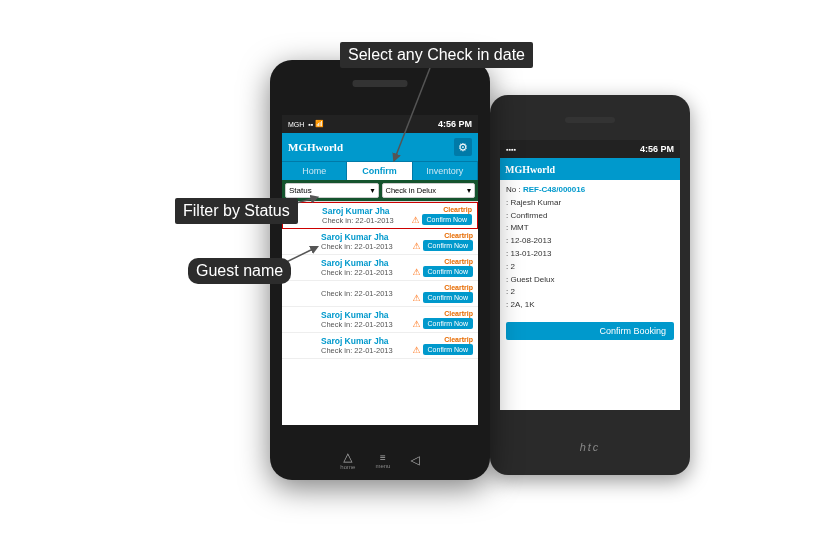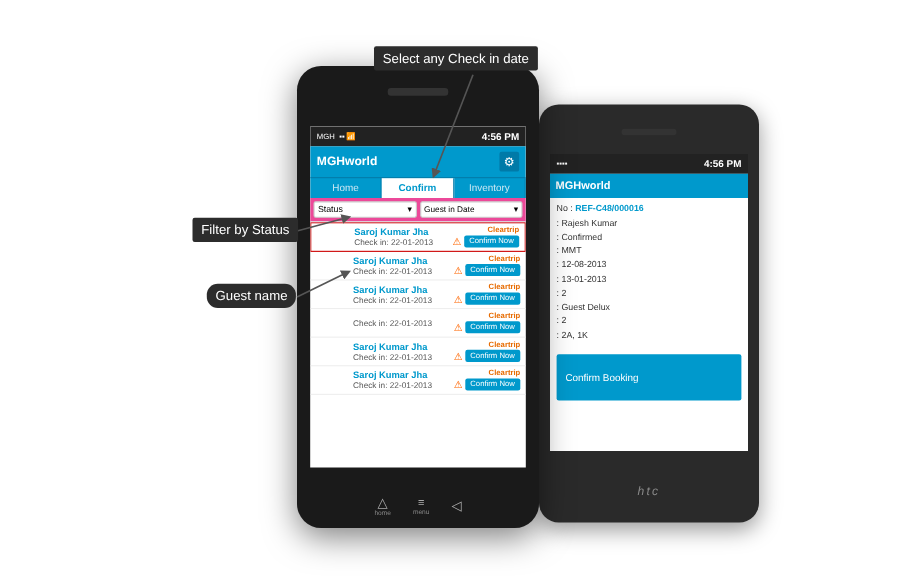--- a/index.html
+++ b/index.html
@@ -10,21 +10,21 @@
       font-family: Arial, sans-serif;
       position: relative;
       overflow: hidden;
     }
 
     
     .annotation-label {
       position: absolute;
       background: #2c2c2c;
       color: #fff;
-      font-size: 12px;
+      font-size: 16px;
       padding: 4px 8px;
       border-radius: 2px;
       white-space: nowrap;
       z-index: 10;
     }
 
     
     .phone1 {
       position: absolute;
       left: 270px;
@@ -94,20 +94,21 @@
       display: flex;
       align-items: center;
       justify-content: space-between;
       height: 28px;
     }
 
     .app-logo {
       font-size: 11px;
       font-weight: bold;
       color: #fff;
+      font-family: Liberation Serif, serif;
     }
 
     .gear-icon-box {
       width: 18px;
       height: 18px;
       background: #007aa8;
       border-radius: 2px;
       display: flex;
       align-items: center;
       justify-content: center;
@@ -136,21 +137,21 @@
       background: #fff;
       color: #0099cc;
       font-weight: bold;
     }
 
     
     .filter-row {
       display: flex;
       padding: 3px;
       gap: 3px;
-      background: #ec4899;
+      background: #14532d;
       border-bottom: 1px solid #ddd;
     }
 
     .filter-select {
       flex: 1;
       font-size: 8px;
       padding: 2px 3px;
       border: 1px solid #ccc;
       background: #fff;
       border-radius: 2px;
@@ -232,22 +233,22 @@
     .phone2-detail .ref {
       color: #0099cc;
       font-size: 8px;
       font-weight: bold;
     }
 
     .phone2-confirm-btn {
       background: #0099cc;
       color: #fff;
       font-size: 9px;
-      padding: 16px 8px;
-      text-align: left;
+      padding: 4px 8px;
+      text-align: right;
       border-radius: 2px;
       margin: 6px 6px 0;
     }
 
     
     .arrow-canvas {
       position: absolute;
       top: 0;
       left: 0;
       width: 840px;
@@ -391,21 +392,21 @@
       <div class="nav-tab active">Confirm</div>
       <div class="nav-tab">Inventory</div>
     </div>
 
     <div class="filter-row">
       <div class="filter-select">
         <span style="font-size:8px;">Status</span>
         <span style="font-size:8px;">▾</span>
       </div>
       <div class="filter-select">
-        <span style="font-size:7.5px;">Guest in Date</span>
+        <span style="font-size:7.5px;">Check in Delux</span>
         <span style="font-size:8px;">▾</span>
       </div>
     </div>
 
     <div class="booking-list">
 
       <div class="booking-item highlighted">
         <div class="booking-left">
           <div class="booking-name">Saroj Kumar Jha</div>
           <div class="booking-date">Check in: 22-01-2013</div>

